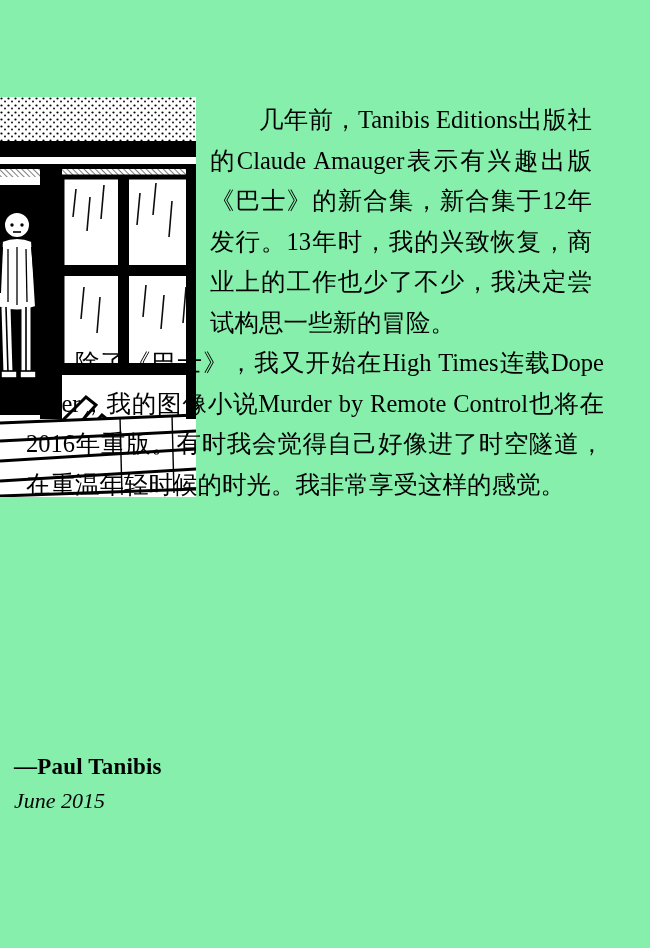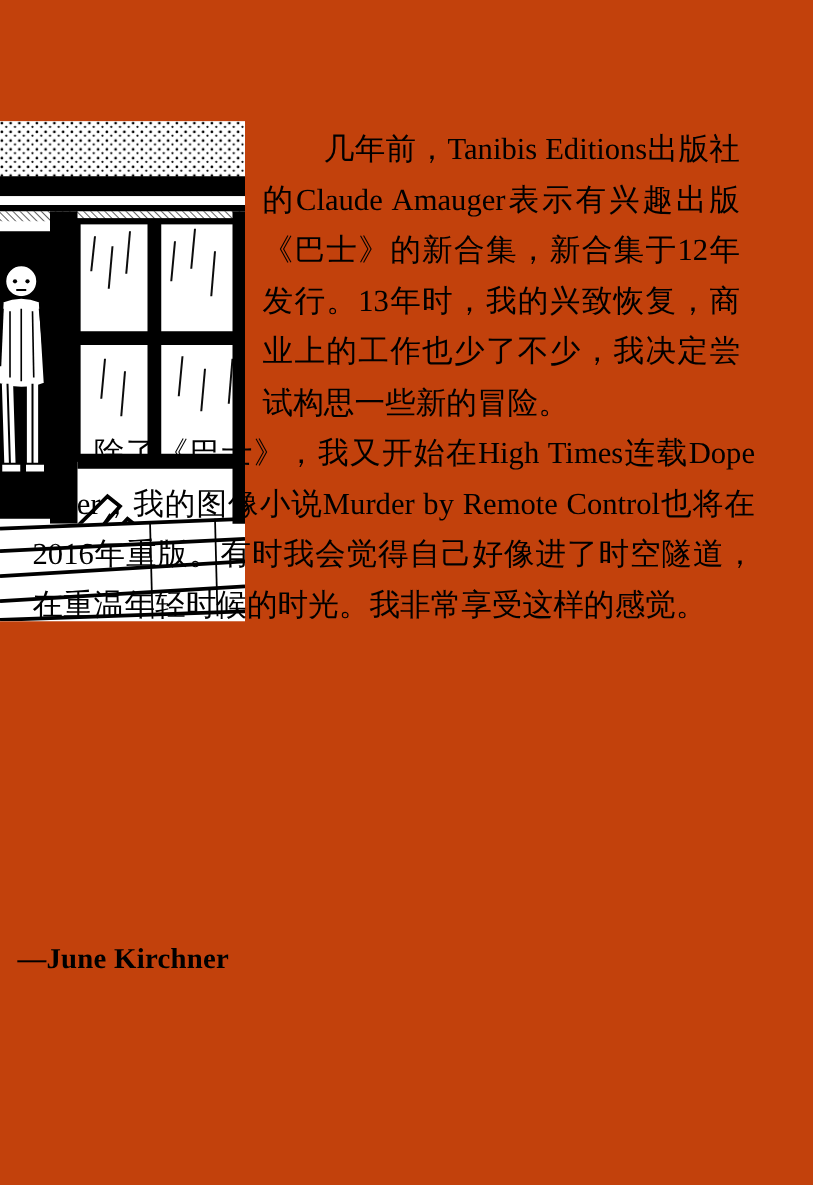--- a/index.html
+++ b/index.html
@@ -12,21 +12,21 @@
     height: 948px;
     position: relative;
     overflow: hidden;
     font-family: "Liberation Serif", serif;
     color: #000000;
   }
 
   .page {
     position: absolute;
     inset: 0;
-    background: #c2410c;
+    background: #86efac;
   }
 
   
   .illustration {
     position: absolute;
     left: 0;
     top: 97px;
     width: 196px;
     height: 400px;
     background: #ffffff;
@@ -210,16 +210,17 @@
       </g>
     </svg>
   </div>
 
   <div class="article">
     <p class="para flow-1">几年前，Tanibis Editions出版社的Claude Amauger表示有兴趣出版《巴士》的新合集，新合集于12年发行。13年时，我的兴致恢复，商业上的工作也少了不少，我决定尝试构思一些新的冒险。</p>
     <p class="para full" style="text-indent:2em;">除了《巴士》，我又开始在High Times连载Dope Rider，我的图像小说Murder by Remote Control也将在2016年重版。有时我会觉得自己好像进了时空隧道，在重温年轻时候的时光。我非常享受这样的感觉。</p>
   </div>
 
   <div class="signature">
-    <p class="sig-name">—June Kirchner</p>
+    <p class="sig-name">—Paul Tanibis</p>
+    <p class="sig-date">June 2015</p>
   </div>
 
 </div>
 
 </body></html>

